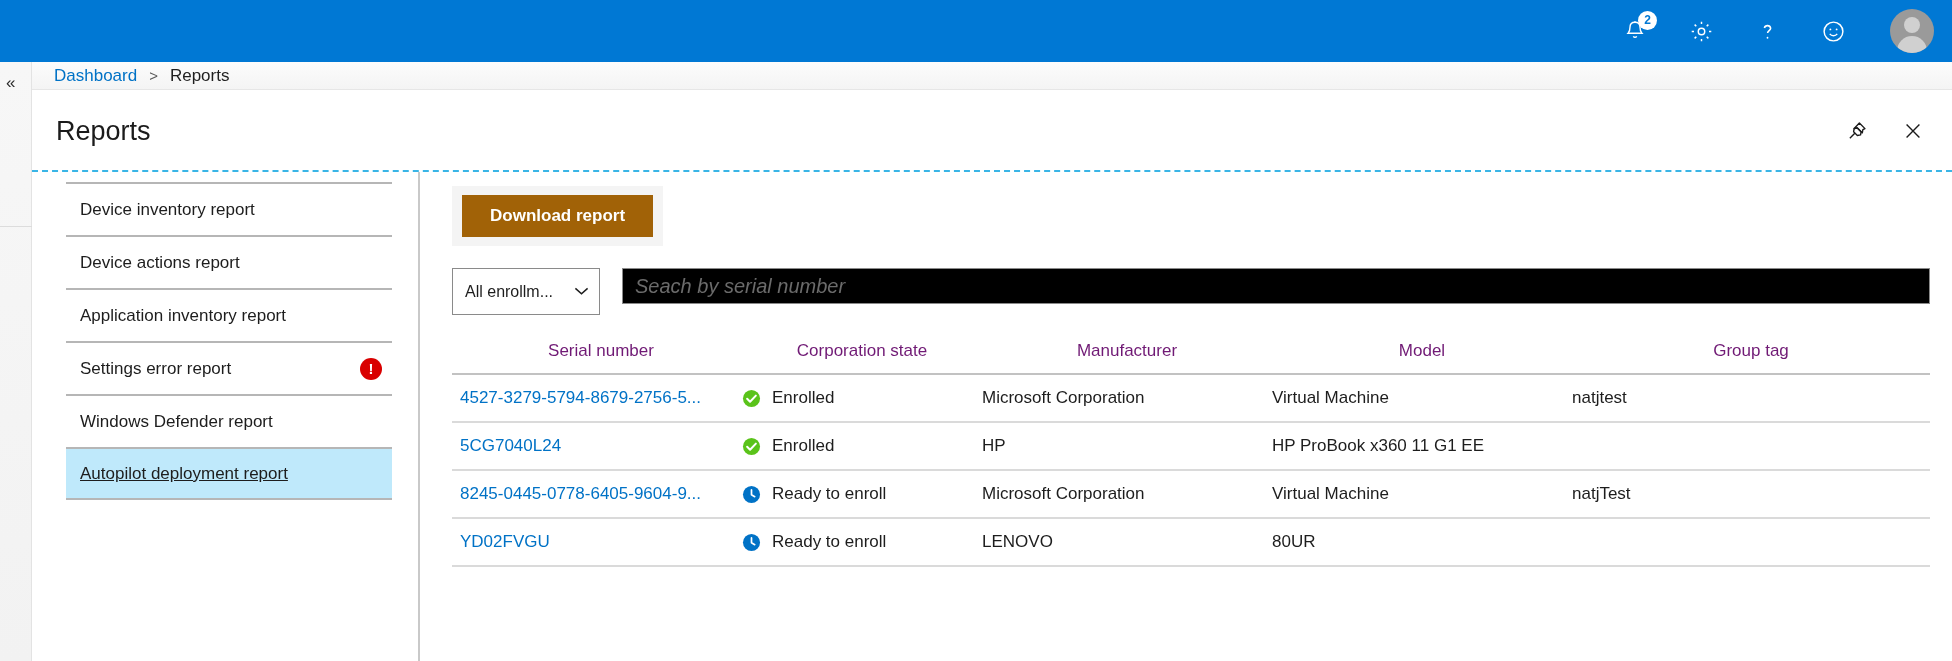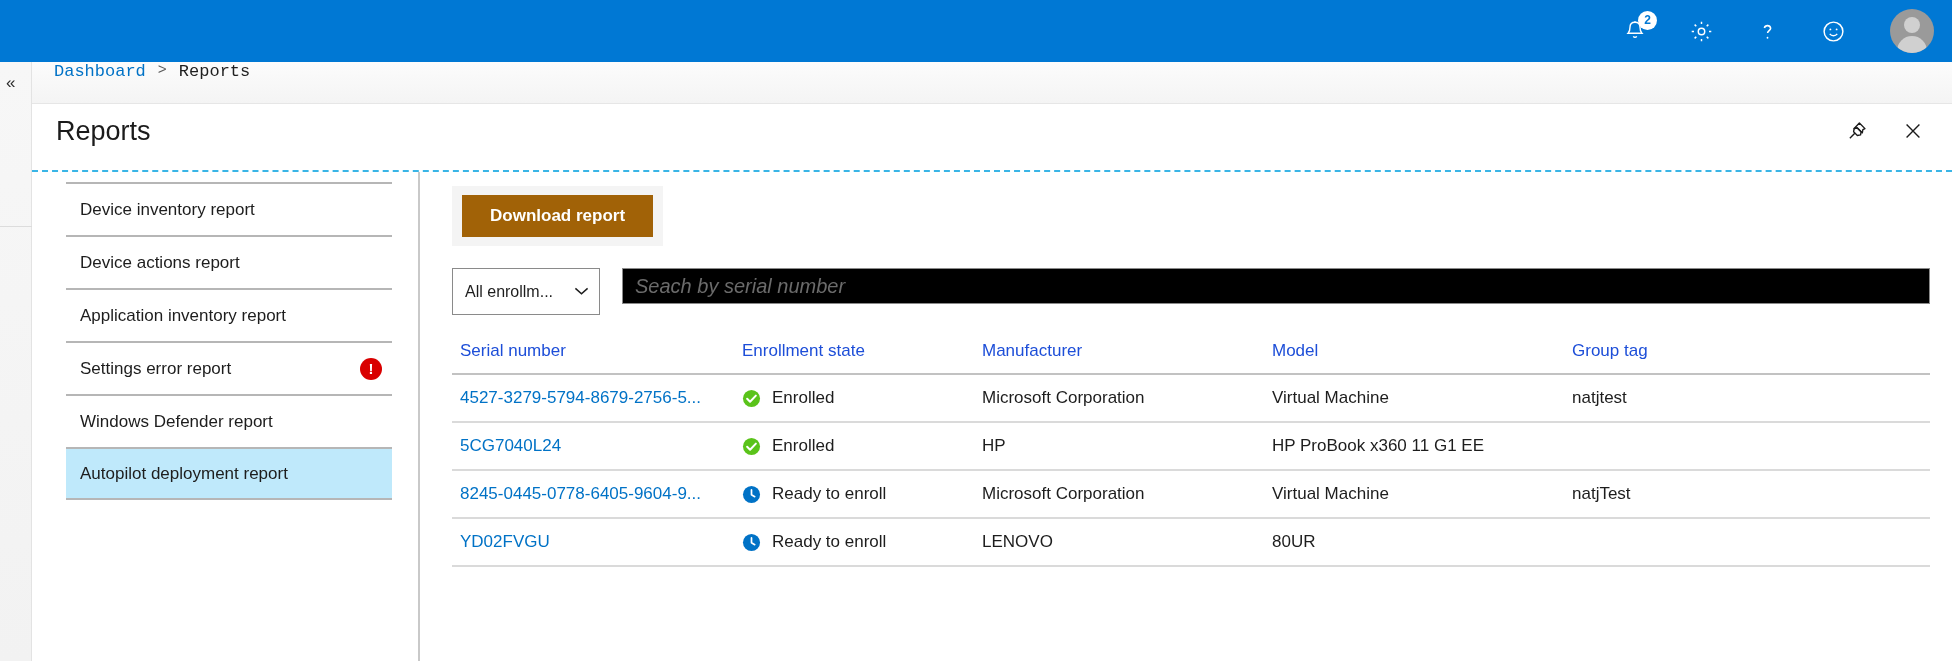--- a/index.html
+++ b/index.html
@@ -94,28 +94,27 @@
     position: absolute;
     left: 0; top: 164px;
     width: 32px; height: 1px;
     background: #dcdcdc;
   }
 
   
   .crumbbar {
     position: absolute;
     left: 32px; top: 62px;
-    width: 1920px; height: 42px;
+    width: 1920px; height: 28px;
     background: linear-gradient(180deg,#fcfcfc 0%, #f4f4f4 100%);
     border-bottom: 1px solid #e6e6e6;
     display: flex;
-    align-items: flex-start;
+    align-items: center;
     padding-left: 22px;
     font-size: 17px;
-    font-family: Liberation Mono, monospace;
   }
   .crumb-link { color: #0072c6; cursor: pointer; }
   .crumb-sep { color: #5a5a5a; margin: 0 12px; font-size: 15px; }
   .crumb-cur { color: #1f1f1f; }
 
   
   .blade {
     position: absolute;
     left: 32px; top: 104px;
     width: 1920px; height: 557px;
@@ -174,21 +173,21 @@
     height: 53px;
     display: flex;
     align-items: center;
     border-top: 2px solid #b6b6b6;
     padding: 0 14px 0 14px;
     font-size: 17px;
     color: #1d1d1d;
     cursor: pointer;
   }
   .side-item:last-of-type { border-bottom: 2px solid #b6b6b6; }
-  .side-item.selected { background: #bfe9fb; }
+  .side-item.selected { background: #bfe9fb; text-decoration: underline; }
   .err-badge {
     position: absolute;
     right: 10px; top: 50%;
     transform: translateY(-50%);
     width: 22px; height: 22px;
     border-radius: 50%;
     background: #d90000;
     color: #fff;
     font-size: 15px;
     font-weight: bold;
@@ -249,23 +248,23 @@
   .search-input::placeholder { color: #6b6b6b; font-style: italic; }
 
   
   table.grid {
     width: 100%;
     border-collapse: collapse;
     margin-top: 22px;
     font-size: 17px;
   }
   table.grid th {
-    text-align: left;
+    text-align: center;
     font-weight: normal;
-    color: #1d4ed8;
+    color: #701a75;
     padding: 4px 0 12px 0;
     border-bottom: 2px solid #c2c2c2;
   }
   table.grid td {
     padding: 13px 0 13px 0;
     border-bottom: 2px solid #dadada;
     color: #1d1d1d;
     vertical-align: middle;
   }
   .col-serial { width: 290px; padding-left: 8px !important; }
@@ -401,21 +400,21 @@
             </svg>
           </span>
         </div>
         <input class="search-input" type="text" placeholder="Seach by serial number" style="">
       </div>
 
       <table class="grid">
         <thead>
           <tr>
             <th class="col-serial">Serial number</th>
-            <th class="col-state">Enrollment state</th>
+            <th class="col-state">Corporation state</th>
             <th class="col-mfr">Manufacturer</th>
             <th class="col-model">Model</th>
             <th class="col-tag">Group tag</th>
           </tr>
         </thead>
         <tbody>
 
           <tr>
             <td class="col-serial">
               <span class="serial-link">4527-3279-5794-8679-2756-5...</span>

